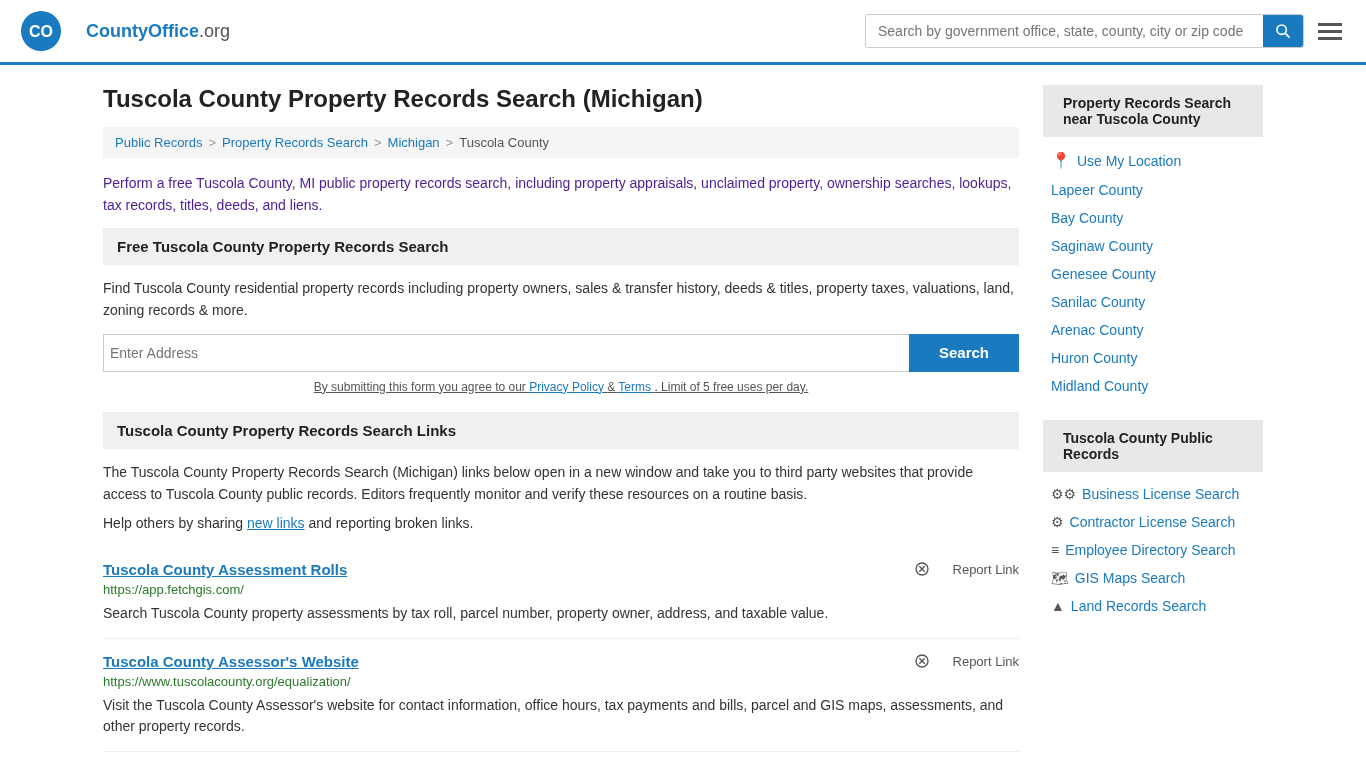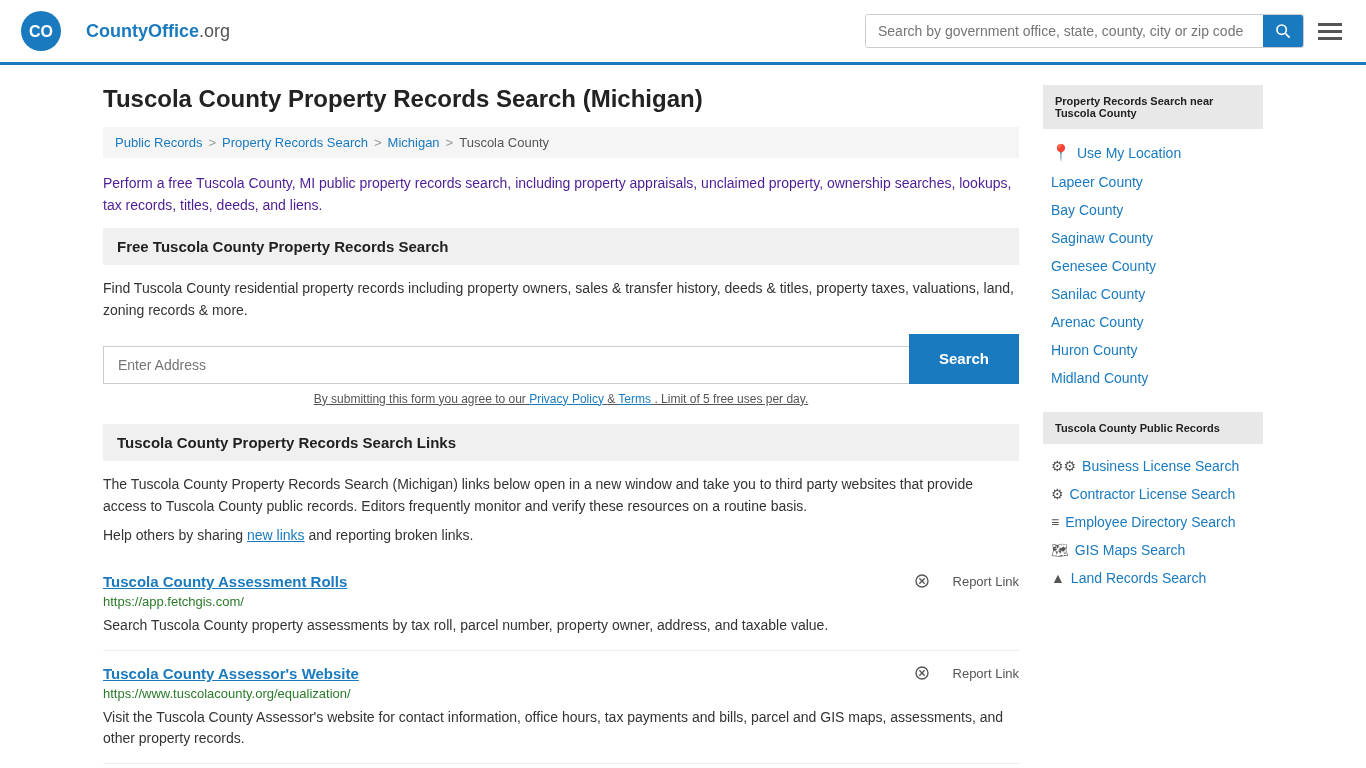--- a/index.html
+++ b/index.html
@@ -136,25 +136,24 @@
     }
     #address-form {
       display: flex;
       gap: 0;
       margin-bottom: 8px;
     }
     #address-input {
       flex: 1;
       border: 1px solid #ccc;
       border-right: none;
-      padding: 10px 14px;
+      padding: 10px 6px;
       font-size: 14px;
       outline: none;
       color: #3b82f6;
-      margin-top: 12px;
     }
     #search-button {
       background: #1a7abf;
       color: #fff;
       border: none;
       padding: 10px 30px;
       font-size: 15px;
       font-weight: bold;
       cursor: pointer;
     }
@@ -227,22 +226,22 @@
       color: #333;
       line-height: 1.5;
     }
 
     
     .sidebar-section {
       margin-bottom: 20px;
     }
     .sidebar-section-title {
       background: #e8e8e8;
-      padding: 10px 12px;
-      font-size: 11px;
+      padding: 10px 20px;
+      font-size: 14px;
       font-weight: bold;
       color: #222;
       margin-bottom: 8px;
     }
     .sidebar-item {
       padding: 6px 8px;
       display: flex;
       align-items: center;
       gap: 6px;
     }

